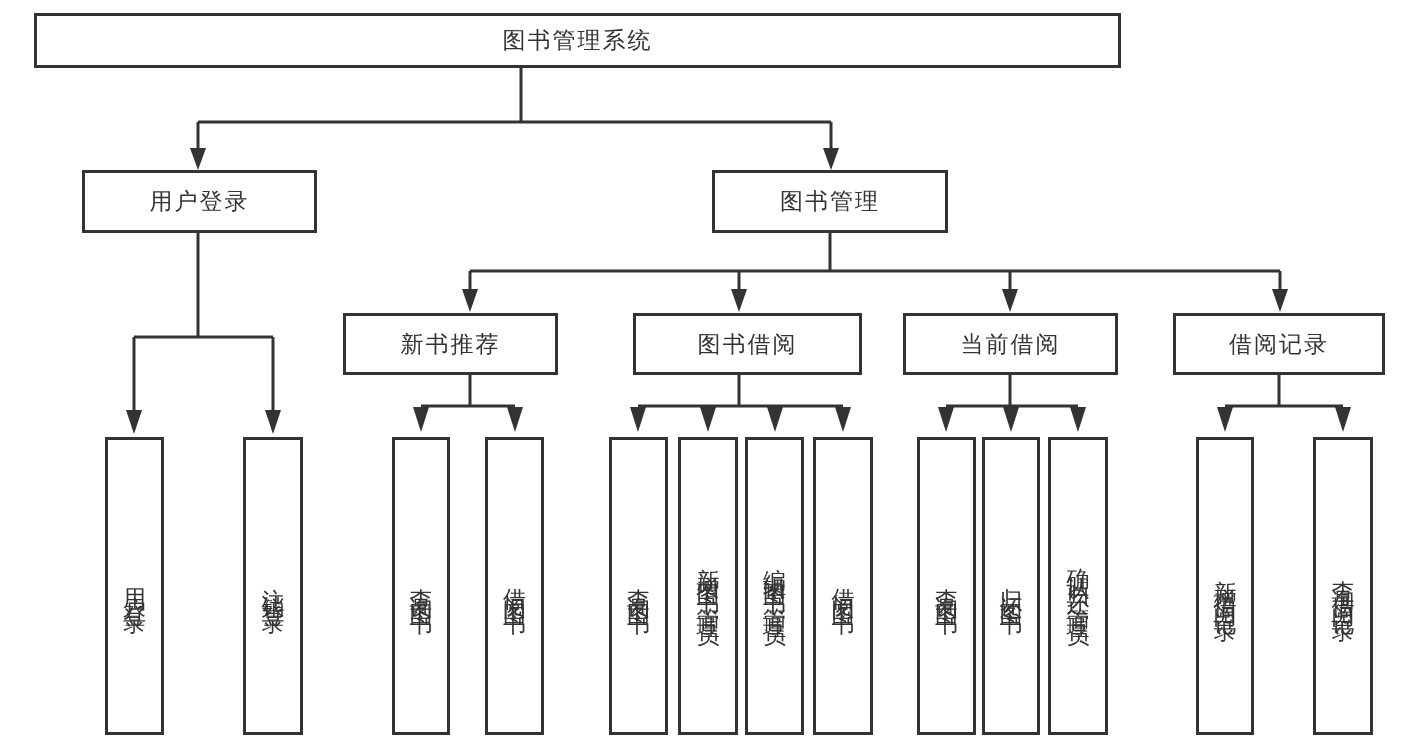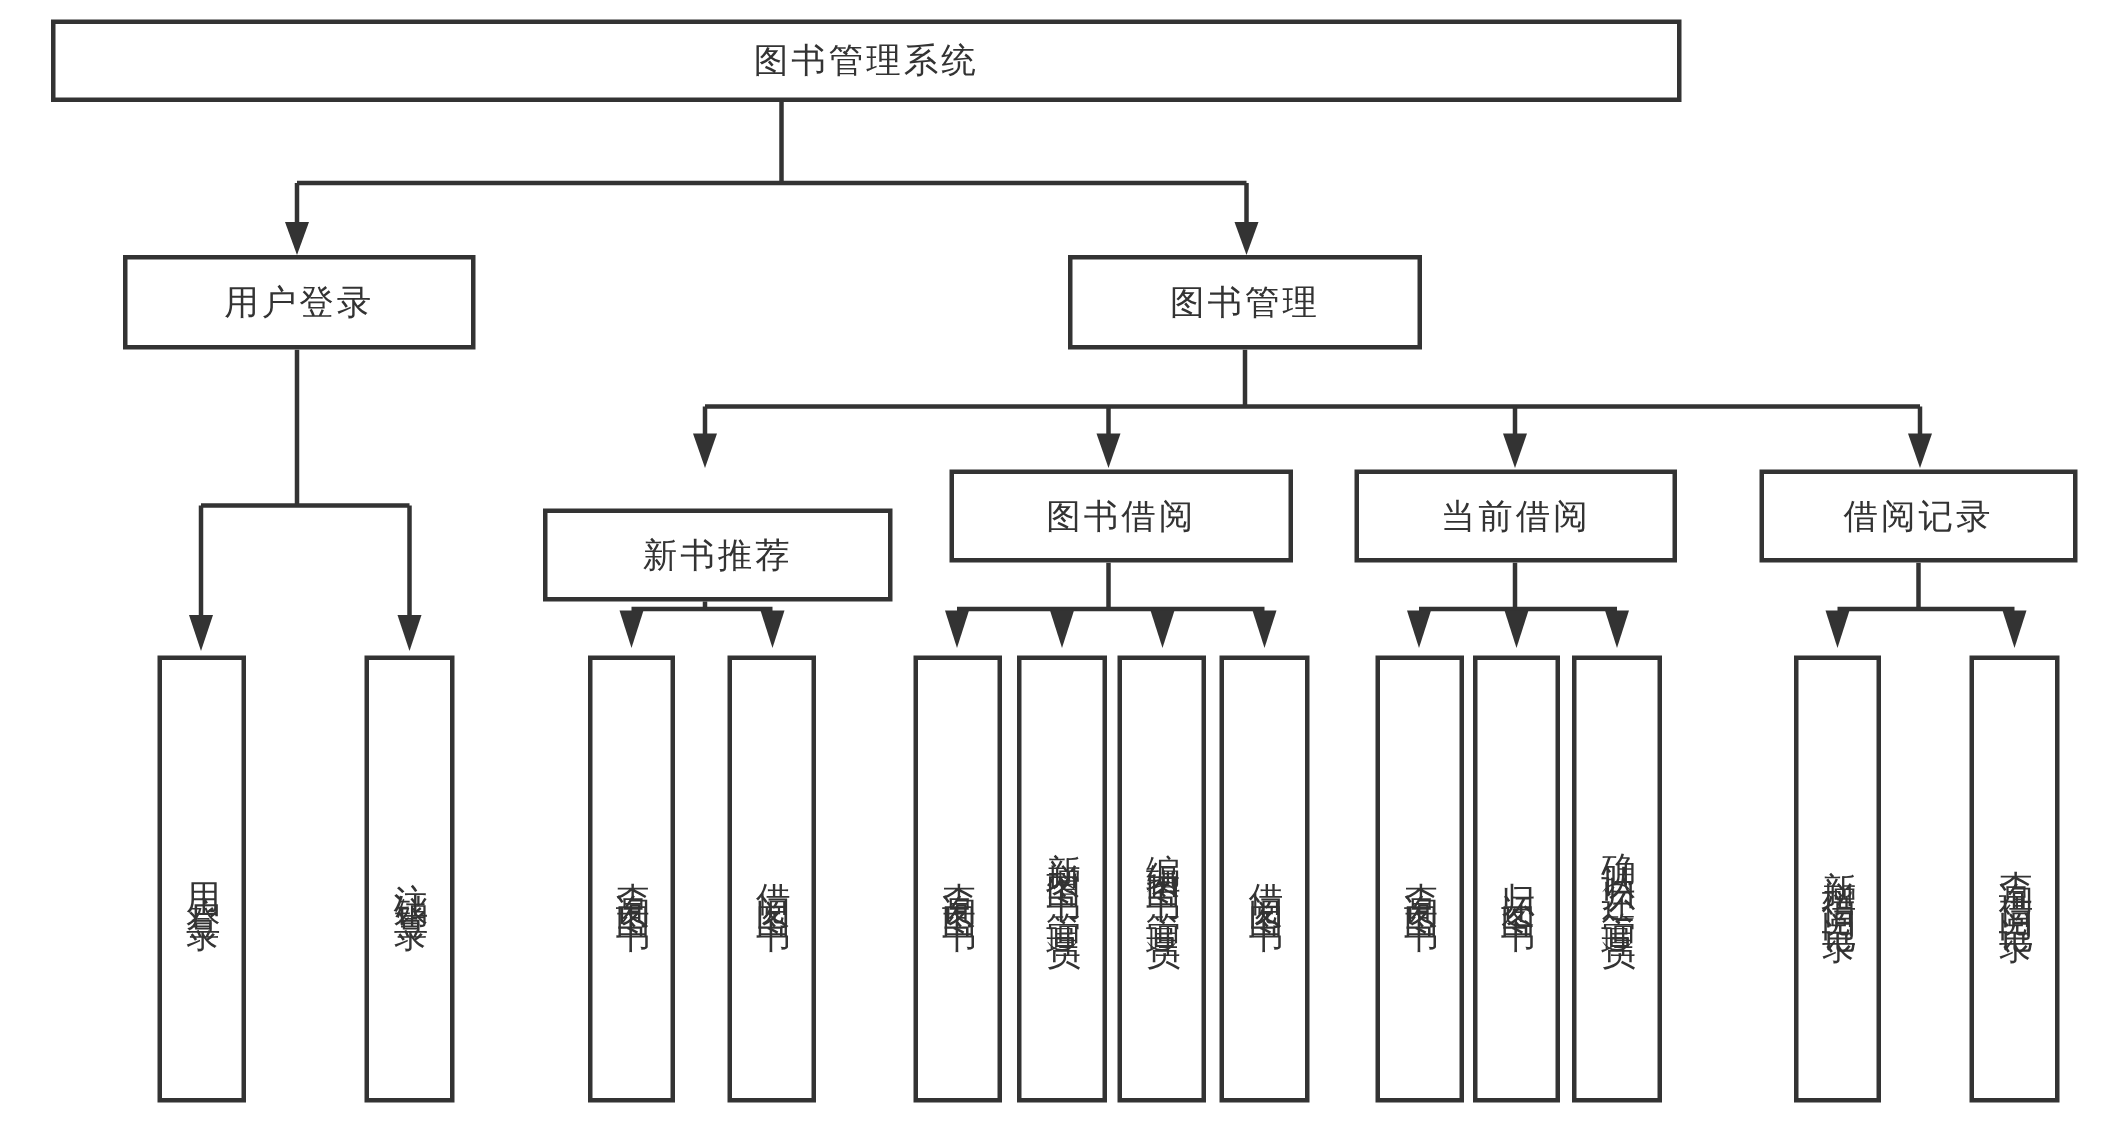--- a/index.html
+++ b/index.html
@@ -113,21 +113,21 @@
     <path d="M1225 406 H1343" fill="none"></path>
     <polygon points="1217,407 1233,407 1225,432" stroke="none"></polygon>
     <polygon points="1335,407 1351,407 1343,432" stroke="none"></polygon>
   </svg>
 
   <div class="box" style="left:20px; top:13px; width:1087px; height:55px;margin-left:14px;">图书管理系统</div>
 
   <div class="box" style="left:82px; top:170px; width:235px; height:63px;">用户登录</div>
   <div class="box" style="left:712px; top:170px; width:236px; height:63px;">图书管理</div>
 
-  <div class="box" style="left:362px; top:313px; width:233px; height:62px;margin-top:26px;">新书推荐</div>
+  <div class="box" style="left:343px; top:313px; width:215px; height:62px;">新书推荐</div>
   <div class="box" style="left:633px; top:313px; width:229px; height:62px;">图书借阅</div>
   <div class="box" style="left:903px; top:313px; width:215px; height:62px;">当前借阅</div>
   <div class="box" style="left:1173px; top:313px; width:212px; height:62px;">借阅记录</div>
 
   <div class="vbox" style="left:105px; width:59px;">用户登录</div>
   <div class="vbox" style="left:243px; width:60px;">注销登录</div>
 
   <div class="vbox" style="left:392px; width:58px;">查询图书</div>
   <div class="vbox" style="left:485px; width:59px;">借阅图书</div>
 

